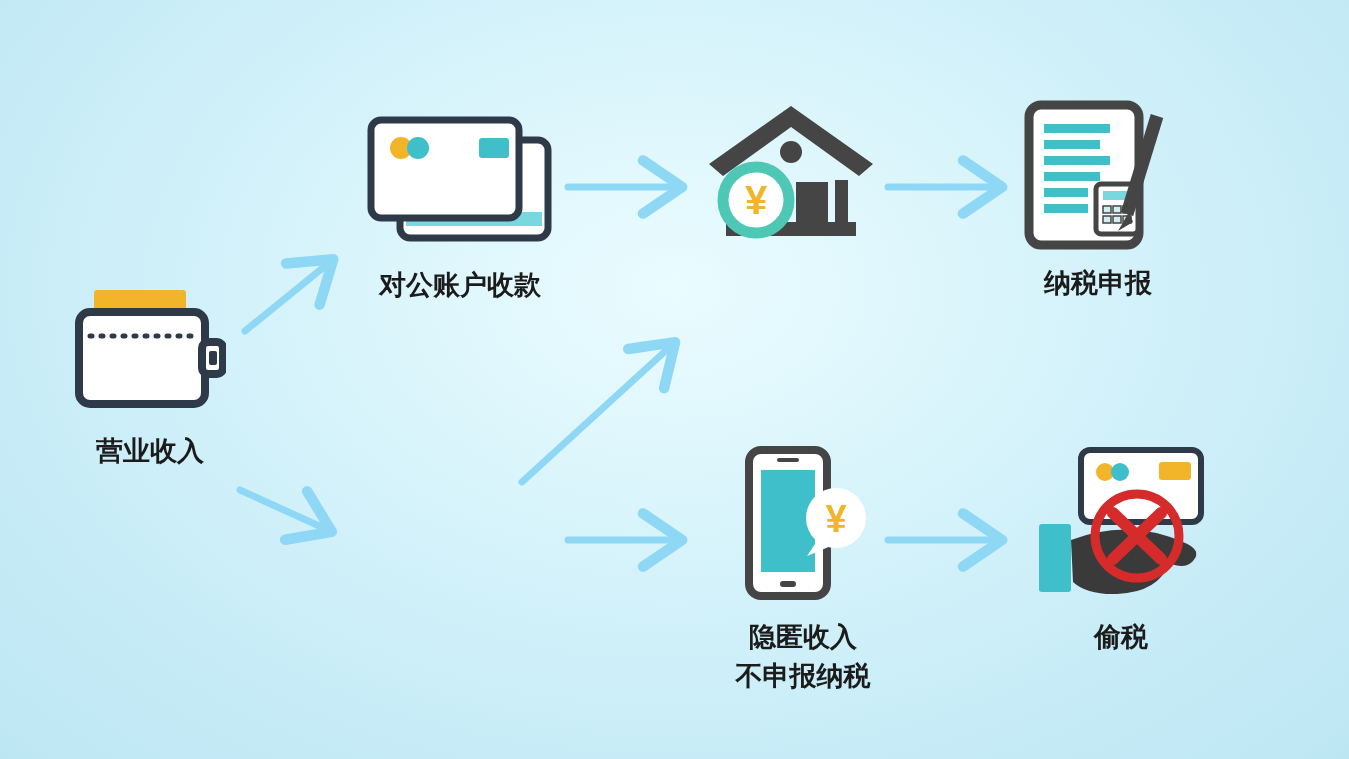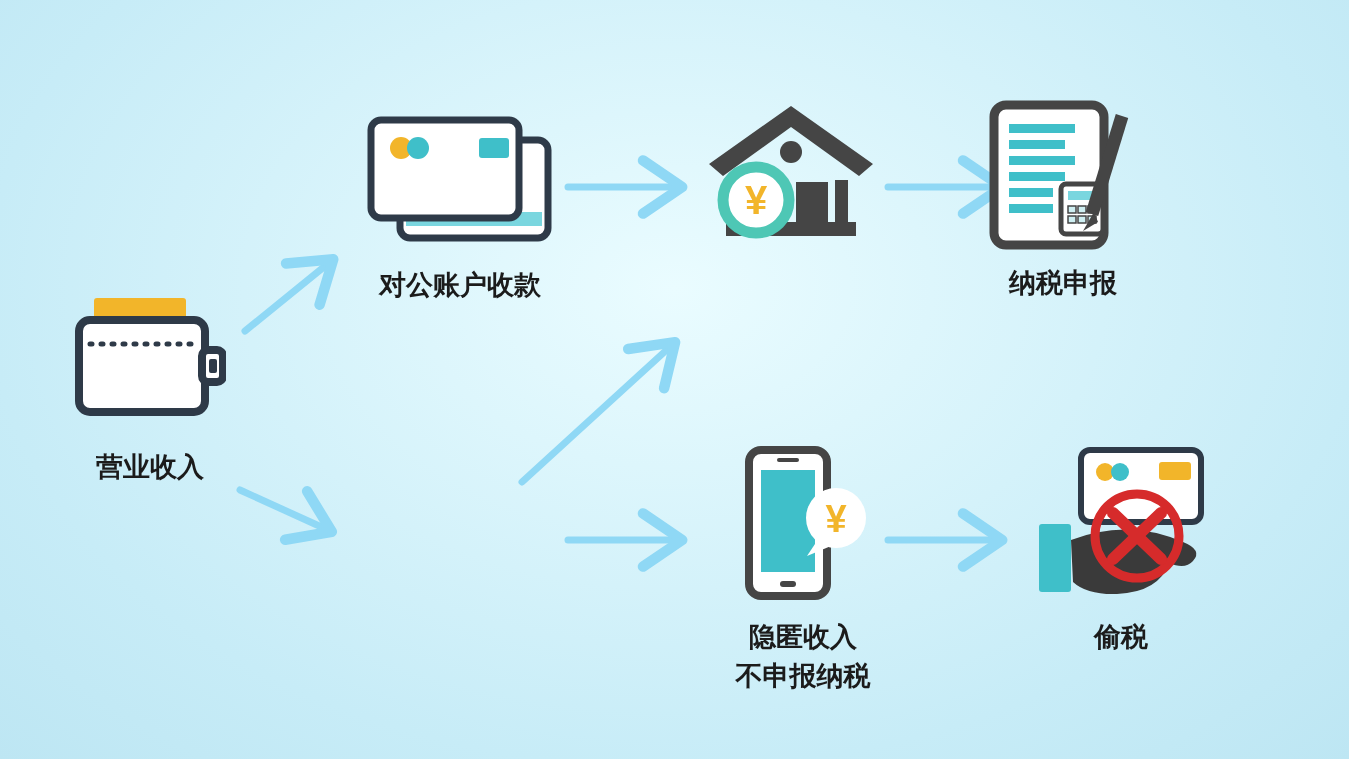--- a/index.html
+++ b/index.html
@@ -25,24 +25,24 @@
   svg.arrows{position:absolute;left:0;top:0;pointer-events:none;}
   .arrow-line{stroke:var(--arrow);stroke-width:7;fill:none;stroke-linecap:round;}
   .arrow-head{stroke:var(--arrow);fill:none;stroke-linecap:round;stroke-linejoin:round;}
   
   .f-yellow{fill:var(--yellow);} .f-teal{fill:var(--teal);} .f-tl{fill:var(--teal-light);}
   .f-navy{fill:var(--navy);} .f-char{fill:var(--charcoal);} .f-white{fill:#ffffff;}
   .s-navy{stroke:var(--navy);fill:#ffffff;} .s-char{stroke:var(--charcoal);fill:#ffffff;}
   .s-red{stroke:var(--red);fill:none;}
   .paytxt{font-family:"Liberation Sans","DejaVu Sans",sans-serif;font-weight:700;}
   
-  #n-income{left:45px;top:296px;width:210px;gap:8px;}
+  #n-income{left:45px;top:288px;width:210px;}
   #n-corp-collect{left:352px;top:116px;width:216px;}
   #n-corp-bank{left:688px;top:100px;width:205px;}
-  #n-tax-file{left:968px;top:100px;width:190px;}
+  #n-tax-file{left:1003px;top:100px;width:190px;}
   #n-private{left:378px;top:436px;width:168px;}
   #n-hidden{left:712px;top:446px;width:182px;}
   #n-evade{left:1028px;top:446px;width:186px;}
   #n-income .label{margin-top:18px;}
 </style>
 </head>
 <body>
 
 <div class="stage">
 

